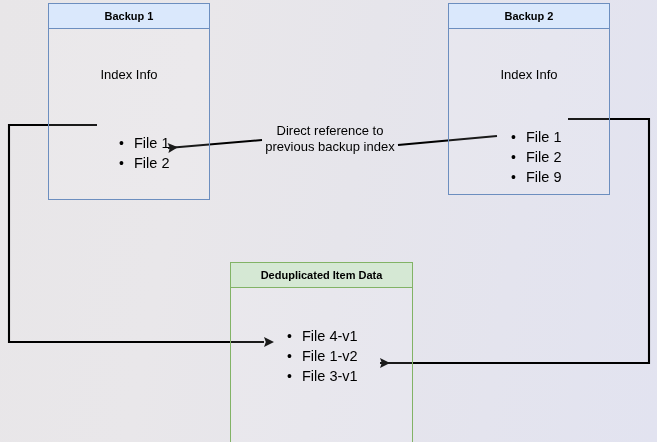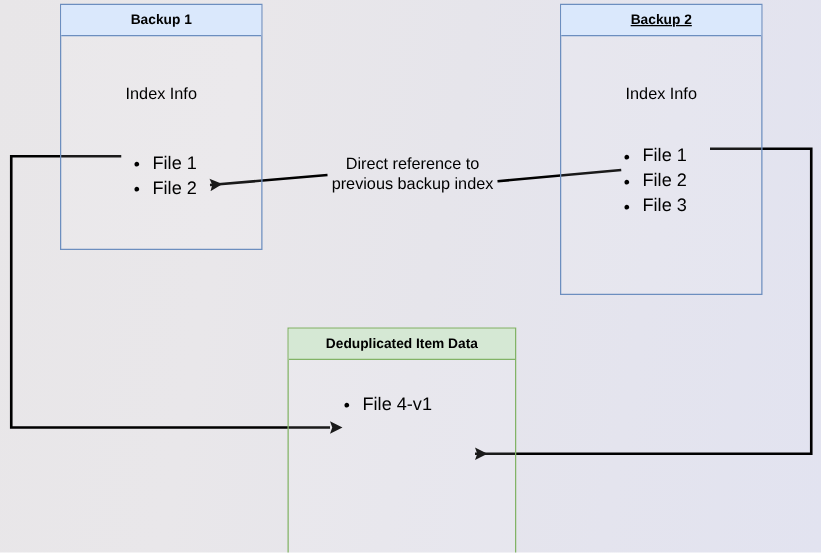--- a/index.html
+++ b/index.html
@@ -68,21 +68,21 @@
   .index-label {
     position: absolute;
     width: 100%;
     text-align: center;
     font-size: 13px;
     color: #000000;
     white-space: nowrap;
   }
   ul.file-list {
     list-style: none;
-    margin: 0;
+    margin: 12px;
     padding: 0;
     position: absolute;
     font-size: 14.5px;
     color: #000000;
   }
   ul.file-list li {
     position: relative;
     padding-left: 17px;
     line-height: 20px;
     white-space: nowrap;
@@ -131,37 +131,39 @@
     <div class="node-title">Backup 1</div>
     <div class="node-body">
       <div class="index-label" style="top:38px;">Index Info</div>
       <ul class="file-list" style="left:56px; top:92px;">
         <li>File 1</li>
         <li>File 2</li>
       </ul>
     </div>
   </div>
 
-  <div class="node node-blue" style="left:448px; top:3px; width:162px; height:233px;text-decoration:underline;">
+  <div class="node node-blue" style="left:448px; top:3px; width:162px; height:192px;">
     <div class="node-title">Backup 2</div>
     <div class="node-body">
       <div class="index-label" style="top:38px;">Index Info</div>
       <ul class="file-list" style="left:48px; top:86px;">
         <li>File 1</li>
         <li>File 2</li>
-        <li>File 3</li>
+        <li>File 9</li>
       </ul>
     </div>
   </div>
 
   <div class="node node-green" style="left:230px; top:262px; width:183px; height:198px;">
     <div class="node-title">Deduplicated Item Data</div>
     <div class="node-body">
       <ul class="file-list" style="left:42px; top:26px;">
         <li>File 4-v1</li>
+        <li>File 1-v2</li>
+        <li>File 3-v1</li>
       </ul>
     </div>
   </div>
 
   <div class="center-note" style="left:251px; top:123px; width:158px;">Direct reference to
 previous backup index</div>
 
 </div>
 
 </body></html>

